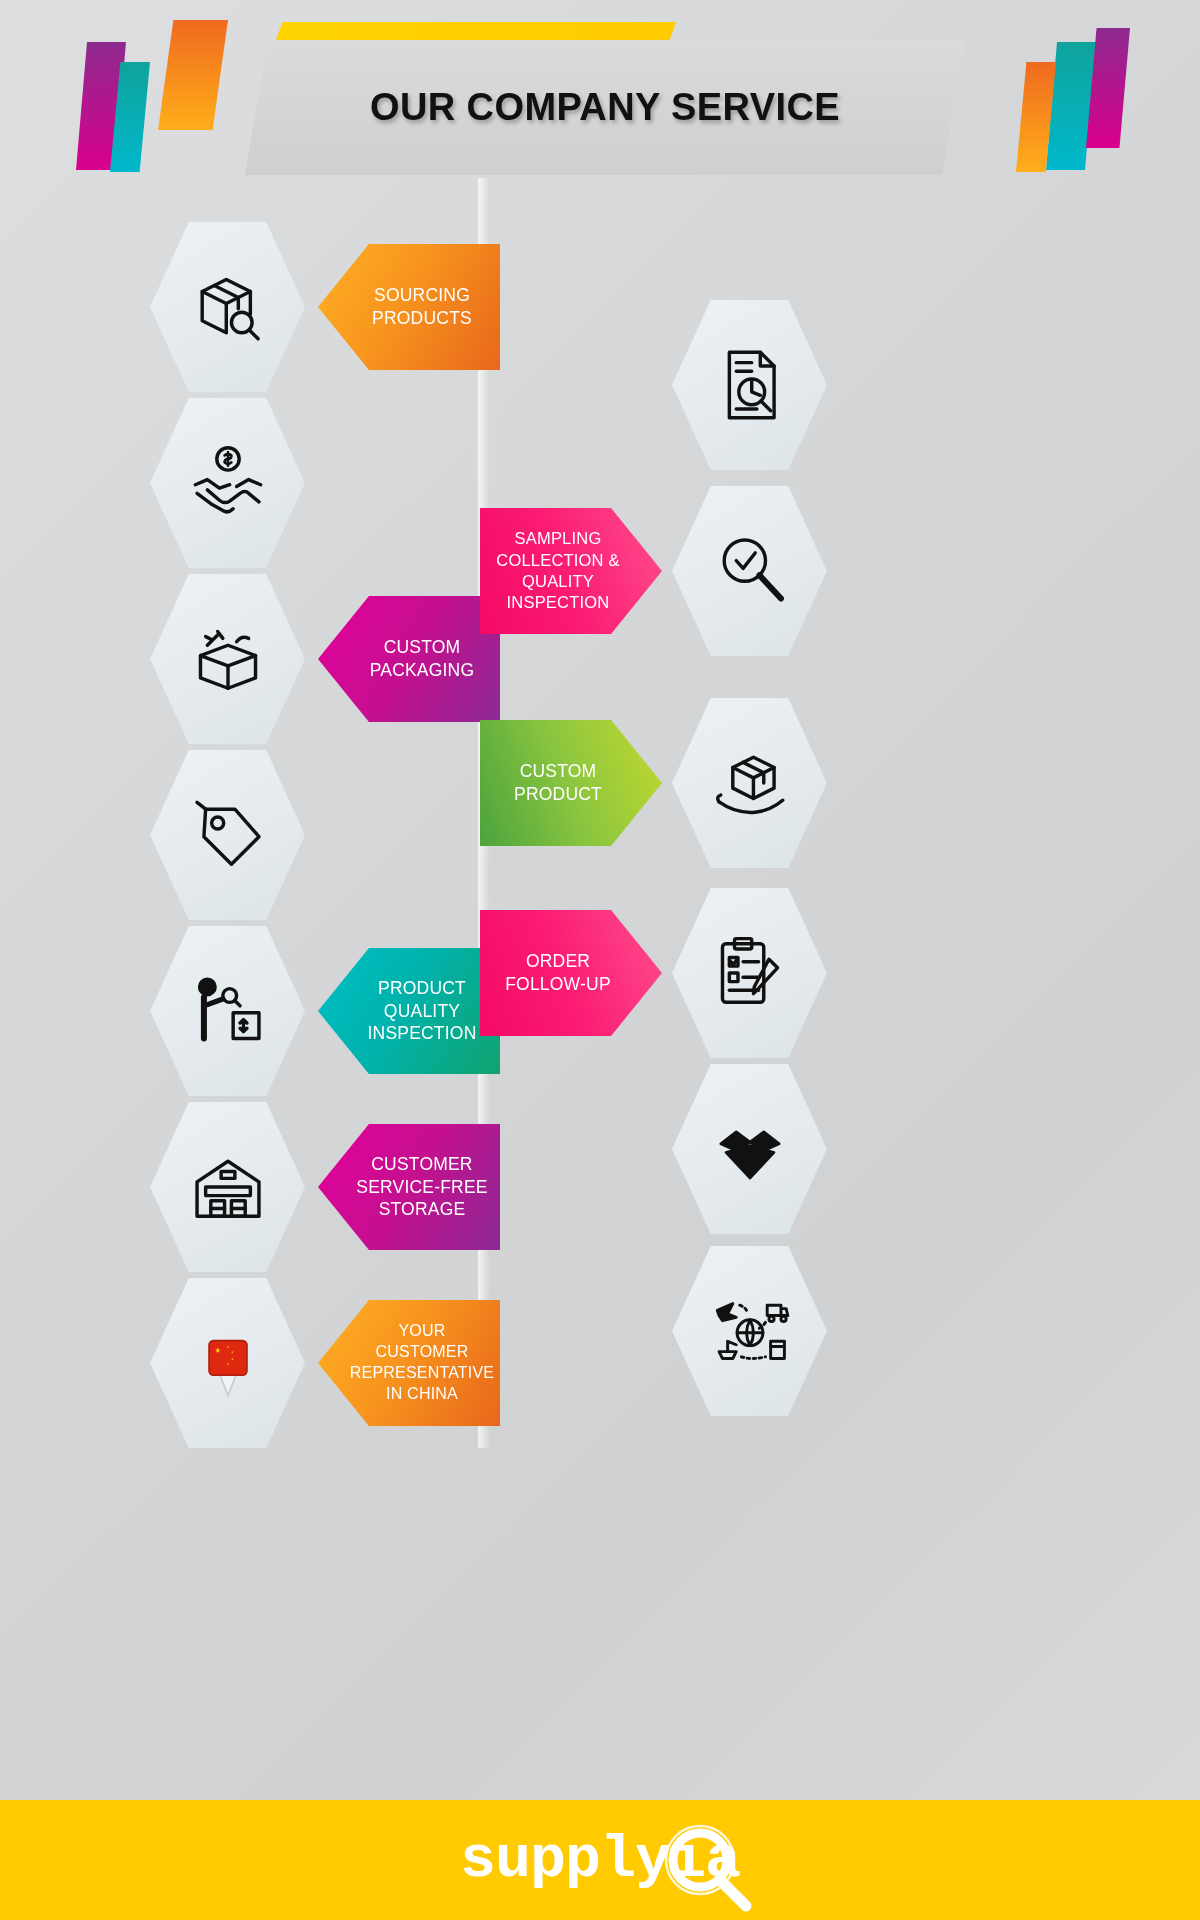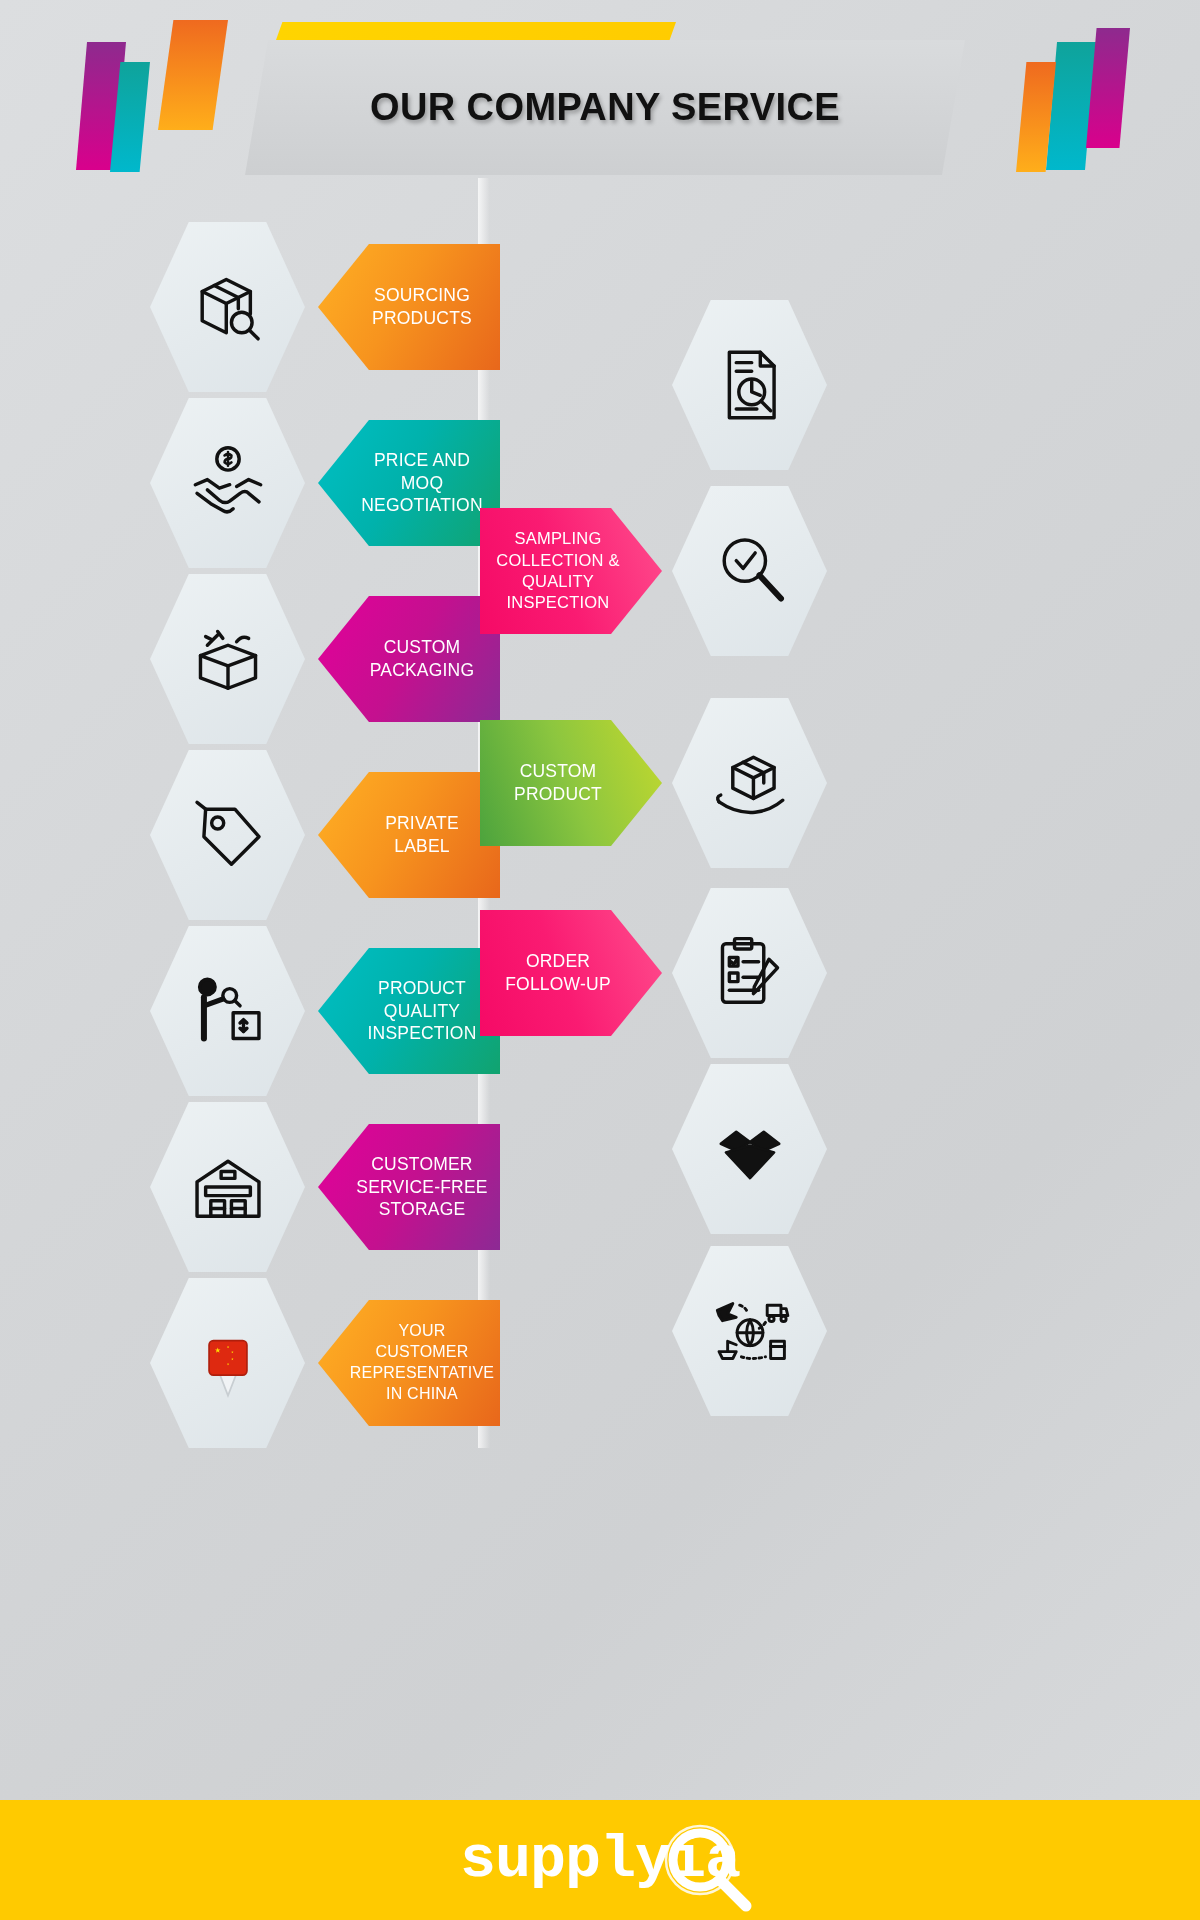--- a/index.html
+++ b/index.html
@@ -177,27 +177,20 @@
   <div class="hex">
     <svg viewBox="0 0 100 100" fill="none" stroke="#111" stroke-width="4" stroke-linejoin="round" stroke-linecap="round">
       <circle cx="50" cy="22" r="13"></circle>
       <path d="M50 14 L50 30 M46 18 Q50 14 54 18 Q54 22 50 22 Q46 22 46 26 Q50 30 54 26" stroke-width="3"></path>
       <path d="M12 52 L26 46 L40 56 L52 52"></path>
       <path d="M88 52 L74 46 L60 54"></path>
       <path d="M26 58 L40 70 Q46 75 52 71 L64 62 Q70 58 74 62 L86 72"></path>
       <path d="M14 62 L30 74 L44 82 Q50 86 56 80"></path>
     </svg>
   </div>
-  <div class="plate g-teal">
-    <span>
-      <span>PRICE AND</span>
-      <span>MOQ</span>
-      <span>NEGOTIATION</span>
-    </span>
-  </div>
 </div>
 
 <div class="row left" style="top:574px">
   <div class="hex">
     <svg viewBox="0 0 100 100" fill="none" stroke="#111" stroke-width="4" stroke-linejoin="round" stroke-linecap="round">
       <path d="M18 46 L50 34 L82 46 L50 58 Z"></path>
       <path d="M18 46 L18 72 L50 84 L82 72 L82 46"></path>
       <path d="M50 58 L50 84"></path>
       <path d="M26 34 L38 22 M38 18 L44 26 M24 24 L32 28"></path>
       <path d="M60 30 Q66 22 74 26"></path>
@@ -211,26 +204,20 @@
   </div>
 </div>
 
 <div class="row left" style="top:750px">
   <div class="hex">
     <svg viewBox="0 0 100 100" fill="none" stroke="#111" stroke-width="4" stroke-linejoin="round" stroke-linecap="round">
       <path d="M24 20 L58 20 L86 52 L54 84 L22 52 Z"></path>
       <circle cx="38" cy="36" r="7"></circle>
       <path d="M24 20 L14 12"></path>
     </svg>
-  </div>
-  <div class="plate g-orange">
-    <span>
-      <span>PRIVATE</span>
-      <span>LABEL</span>
-    </span>
   </div>
 </div>
 
 <div class="row left" style="top:926px">
   <div class="hex">
     <svg viewBox="0 0 100 100" fill="none" stroke="#111" stroke-width="4" stroke-linejoin="round" stroke-linecap="round">
       <circle cx="26" cy="22" r="9" fill="#111"></circle>
       <path d="M22 34 L22 82" stroke-width="7"></path>
       <path d="M22 44 L44 36" stroke-width="6"></path>
       <circle cx="52" cy="32" r="8"></circle>

